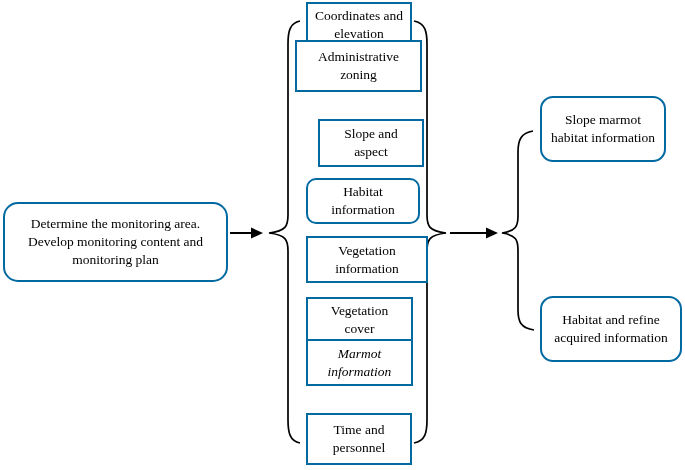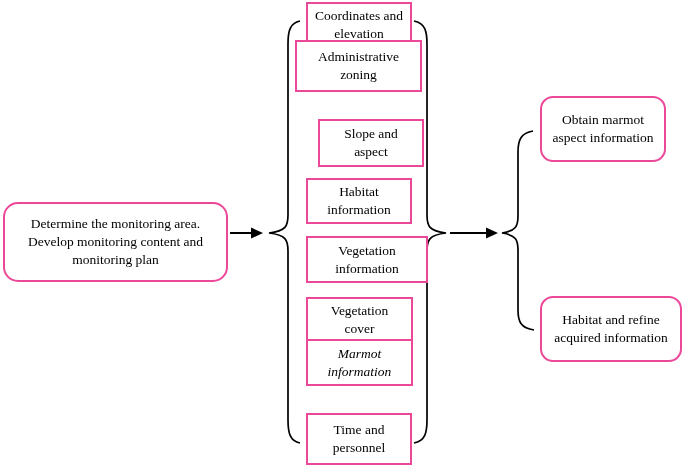--- a/index.html
+++ b/index.html
@@ -12,40 +12,40 @@
     width: 685px;
     height: 470px;
     background: #ffffff;
     font-family: "Liberation Serif", "DejaVu Serif", serif;
     color: #000000;
     overflow: hidden;
   }
   .box {
     position: absolute;
     box-sizing: border-box;
-    border: 2px solid #ec4899;
+    border: 2px solid #0369a1;
     background: #ffffff;
     display: flex;
     align-items: center;
     justify-content: center;
     text-align: center;
     font-size: 13.5px;
     line-height: 1.32;
     padding: 3px 6px;
   }
   .rounded {
     border-radius: 13px;
   }
   
   .src { left: 3px; top: 202px; width: 225px; height: 80px; border-radius: 15px; }
   
   .m0 { left: 306px; top: 2px;   width: 106px; height: 46px; }
   .m1 { left: 295px; top: 40px;  width: 127px; height: 52px; }
   .m2 { left: 318px; top: 119px; width: 106px; height: 48px; }
-  .m3 { left: 306px; top: 178px; width: 106px; height: 46px; }
+  .m3 { left: 306px; top: 178px; width: 114px; height: 46px; border-radius: 10px; }
   .m4 { left: 306px; top: 236px; width: 122px; height: 47px; }
   .m5 { left: 306px; top: 297px; width: 107px; height: 46px; }
   .m6 { left: 306px; top: 339px; width: 107px; height: 47px; font-style: italic; }
   .m7 { left: 306px; top: 413px; width: 106px; height: 52px; }
   
   .outA { left: 540px; top: 96px;  width: 126px; height: 66px; }
   .outB { left: 540px; top: 296px; width: 142px; height: 66px; }
   #connector-layer {
     position: absolute;
     left: 0; top: 0;
@@ -119,19 +119,19 @@
     <span>Vegetation cover</span>
   </div>
   <div class="box m6">
     <span>Marmot information</span>
   </div>
   <div class="box m7">
     <span>Time and personnel</span>
   </div>
 
   <div class="box rounded outA">
-    <span>Obtain marmot aspect information</span>
+    <span>Slope marmot habitat information</span>
   </div>
   <div class="box rounded outB">
     <span>Habitat and refine acquired information</span>
   </div>
 
 </div>
 
 </body></html>

